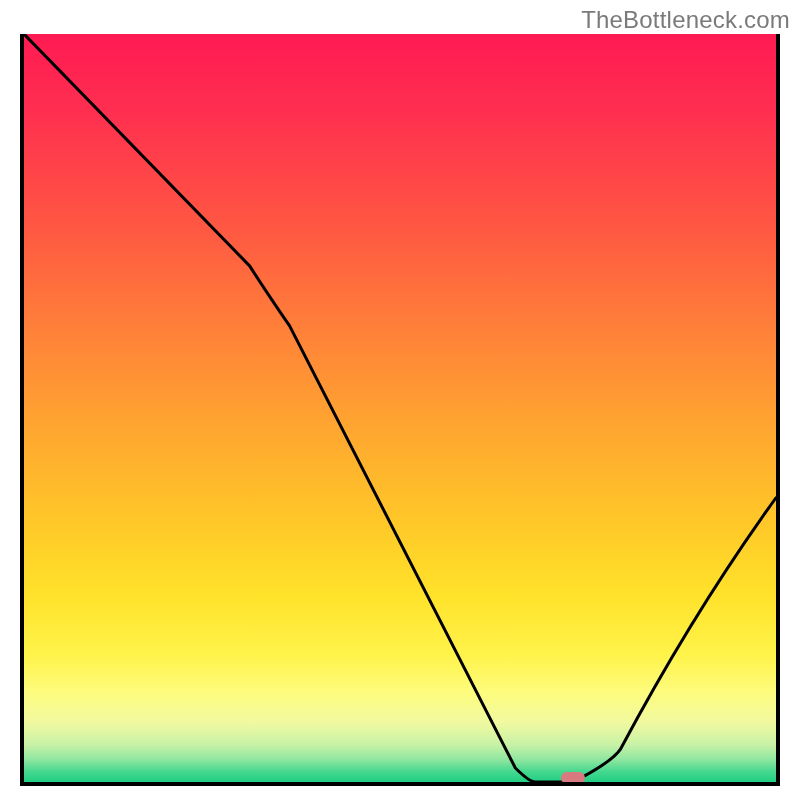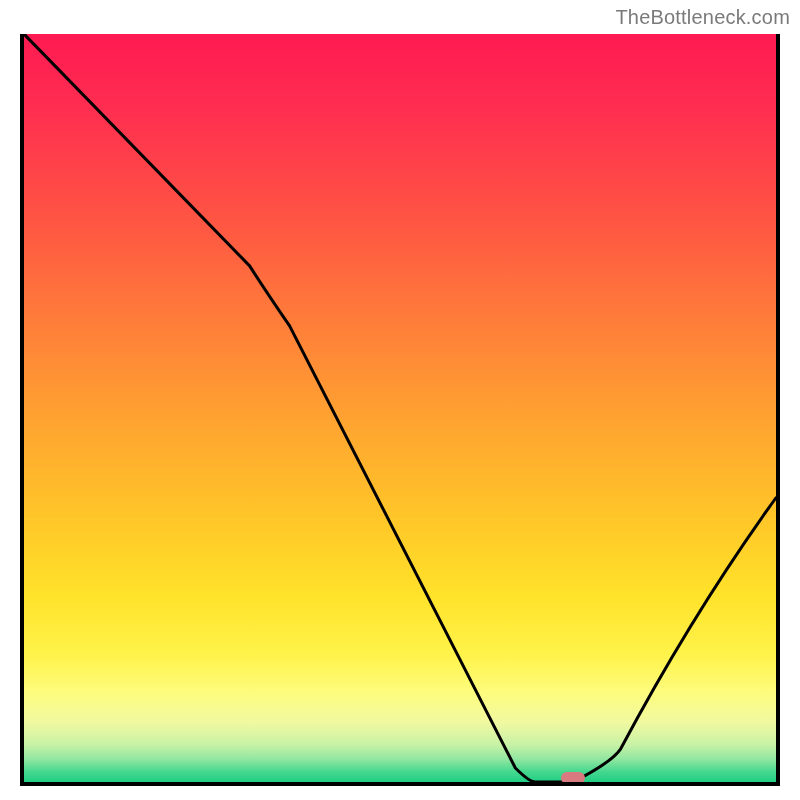--- a/index.html
+++ b/index.html
@@ -13,21 +13,21 @@
   .wrap {
     position: relative;
     width: 800px;
     height: 800px;
   }
   .watermark {
     position: absolute;
     top: 6px;
     right: 10px;
     color: #7a7a7a;
-    font-size: 20px;
+    font-size: 24px;
     font-weight: 500;
     letter-spacing: 0.2px;
   }
   .plot {
     position: absolute;
     left: 20px;
     top: 34px;
     width: 760px;
     height: 752px;
     border-left: 4px solid #000;

